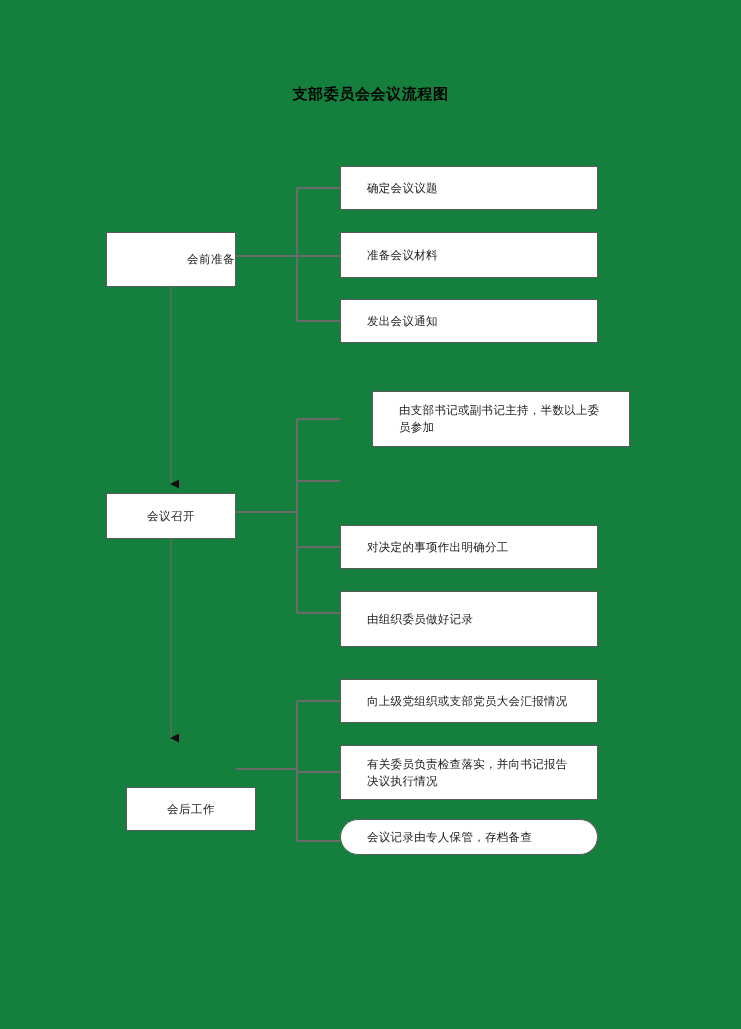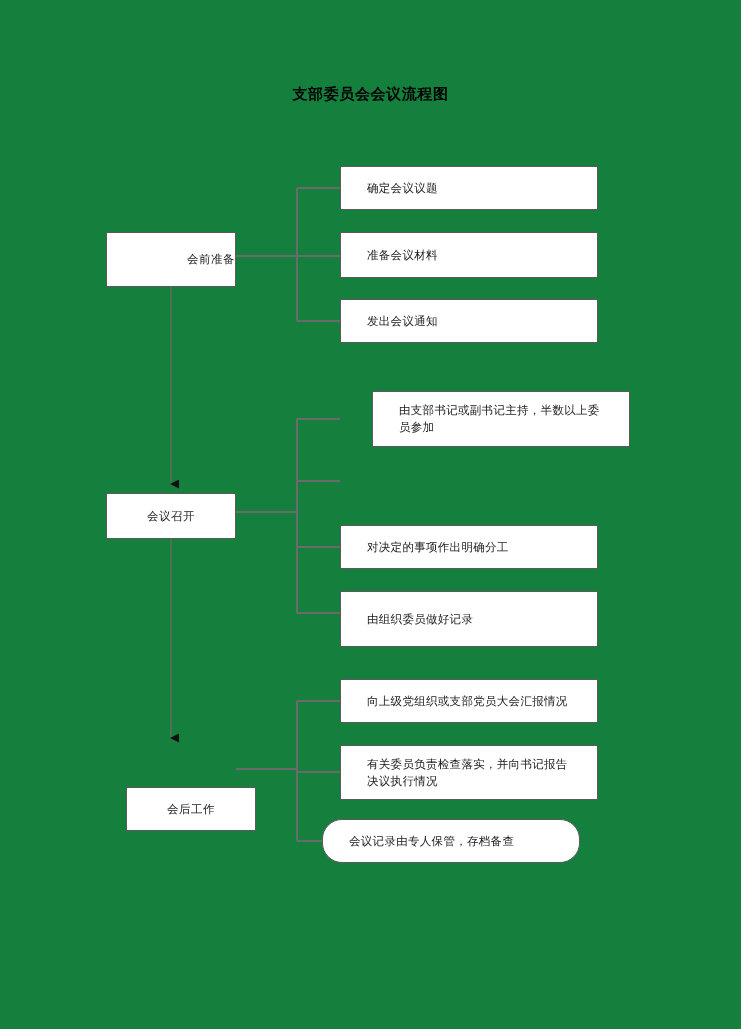--- a/index.html
+++ b/index.html
@@ -90,21 +90,21 @@
   #s0-d1 { left: 340px; top: 232px; height: 46px; }
   #s0-d2 { left: 340px; top: 299px; height: 44px; }
   
   #s1-d0 { left: 340px; top: 391px; height: 56px; margin-left: 32px; }
   #s1-d1 { left: 340px; top: 459px; height: 44px; }
   #s1-d2 { left: 340px; top: 525px; height: 44px; }
   #s1-d3 { left: 340px; top: 591px; height: 56px; }
   
   #s2-d0 { left: 340px; top: 679px; height: 44px; }
   #s2-d1 { left: 340px; top: 745px; height: 55px; }
-  #s2-d2 { left: 322px; top: 819px; height: 44px; border-radius: 20px; }
+  #s2-d2 { left: 340px; top: 819px; height: 36px; border-radius: 20px; }
 </style>
 </head>
 <body>
 
 <div id="page">
 
   <div class="doc-title">支部委员会会议流程图</div>
 
   <div class="chart-area">
 

